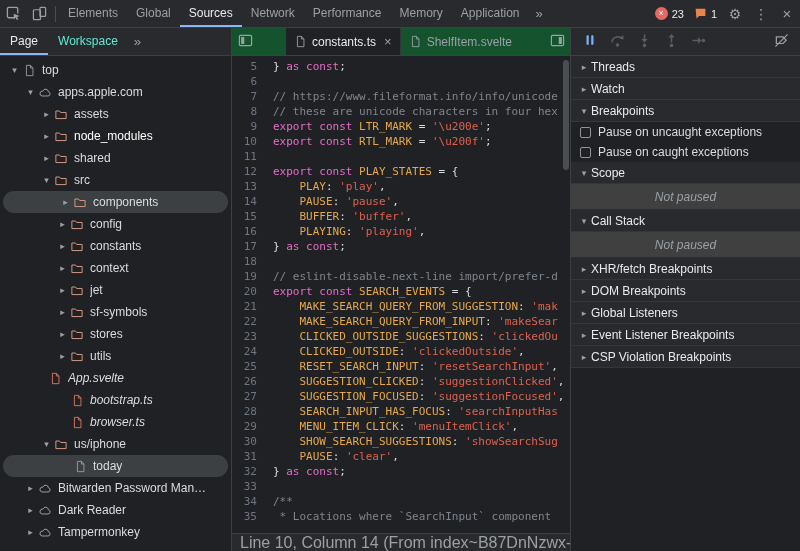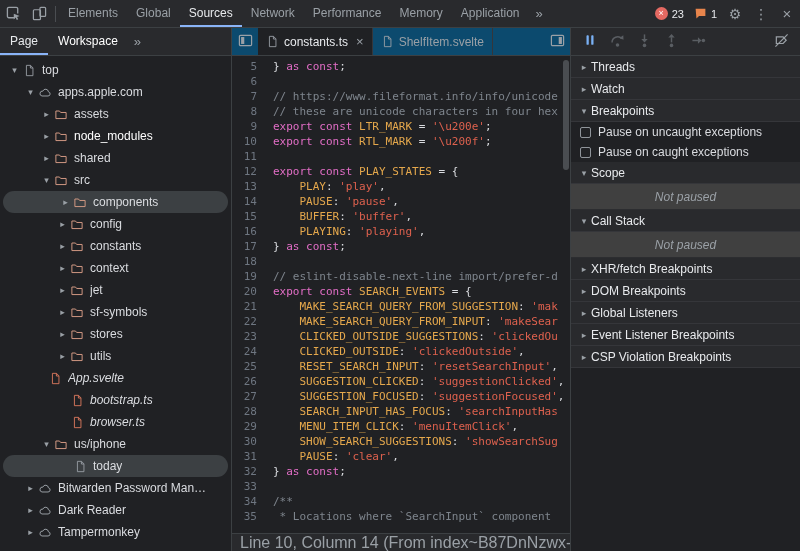--- a/index.html
+++ b/index.html
@@ -26,38 +26,38 @@
 
   
   .navigator { position:absolute; top:28px; left:0; width:232px; height:523px; background:#202124;
                border-right:1px solid #3c4043; overflow:hidden; }
   .editor { position:absolute; top:28px; left:232px; width:338px; height:523px; display:flex; flex-direction:column; }
   .debugger { position:absolute; top:28px; left:570px; width:230px; height:523px; background:#202124;
               border-left:1px solid #3c4043; display:flex; flex-direction:column; }
 
   
   .nav-tabs { height:28px; background:#292a2d; border-bottom:1px solid #3c4043; display:flex; align-items:center; }
-  .ntab { padding:0 10px; line-height:27px; color:#ffffff; }
+  .ntab { padding:0 10px; line-height:27px; color:#5eead4; }
   .ntab.sel { color:#e8eaed; box-shadow:inset 0 -2px 0 #8ab4f8; }
   .nmore { color:#9aa0a6; padding:0 6px; font-size:13px; }
   .tree { padding-top:3px; }
   .trow { height:22px; display:flex; align-items:center; color:#dadce0; white-space:nowrap; overflow:hidden; }
   .trow.sel { background:#3c4043; border-radius:11px; margin:0 3px; }
   .arrow { width:13px; flex:none; text-align:center; color:#9aa0a6; font-size:9px; }
   .ticon { width:16px; height:16px; flex:none; margin-right:5px; display:flex; align-items:center; justify-content:center; }
   .ic-folder { color:#d49a84; }
   .ic-cloud  { color:#9aa0a6; }
   .ic-file   { color:#e07b5e; }
   .ic-doc    { color:#9aa0a6; }
   .tlabel { overflow:hidden; text-overflow:ellipsis; }
   .tlabel.dim { color:#ffffff; }
   .tlabel.ital { font-style:italic; }
 
   
-  .tabstrip { height:28px; background:#0c4a6e; border-bottom:1px solid #3c4043; display:flex; align-items:stretch; flex:none; }
+  .tabstrip { height:28px; background:#14532d; border-bottom:1px solid #3c4043; display:flex; align-items:stretch; flex:none;gap:28px; }
   .strip-btn { width:26px; display:flex; align-items:center; justify-content:center; color:#9aa0a6; }
   .etabs { display:flex; align-items:stretch; overflow:hidden; flex:1; }
   .etab { display:flex; align-items:center; gap:5px; padding:0 8px; color:#9aa0a6; border-right:1px solid #35363a; white-space:nowrap; }
   .etab.act { background:#202124; color:#e8eaed; }
   .tabic { margin-right:0; width:13px; height:13px; }
   .tclose { color:#9aa0a6; font-size:13px; margin-left:3px; }
   .code { flex:1; position:relative; display:flex; background:#202124; overflow:hidden;
           font-family:"DejaVu Sans Mono",monospace; font-size:11px; line-height:15px; }
   .gutter { width:32px; flex:none; padding:3px 7px 0 0; text-align:right; color:#6e7681; }
   .gl { height:15px; }

